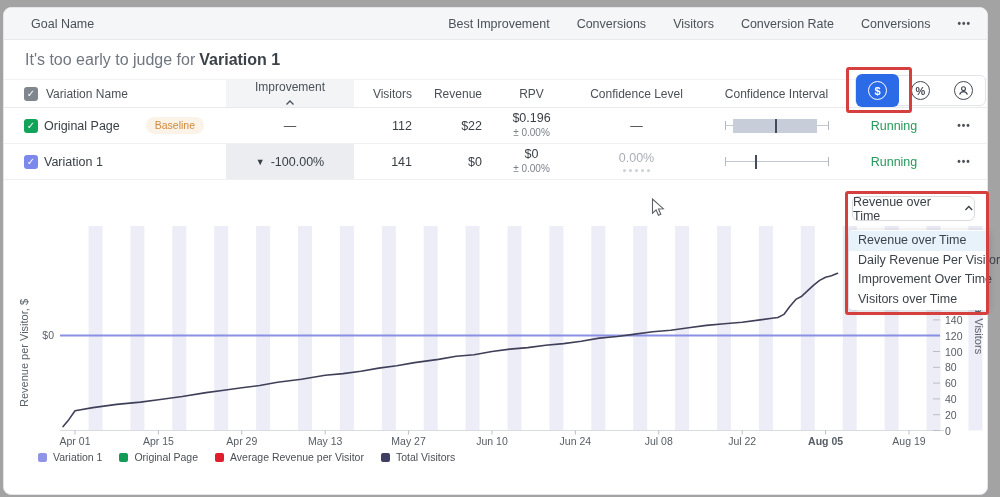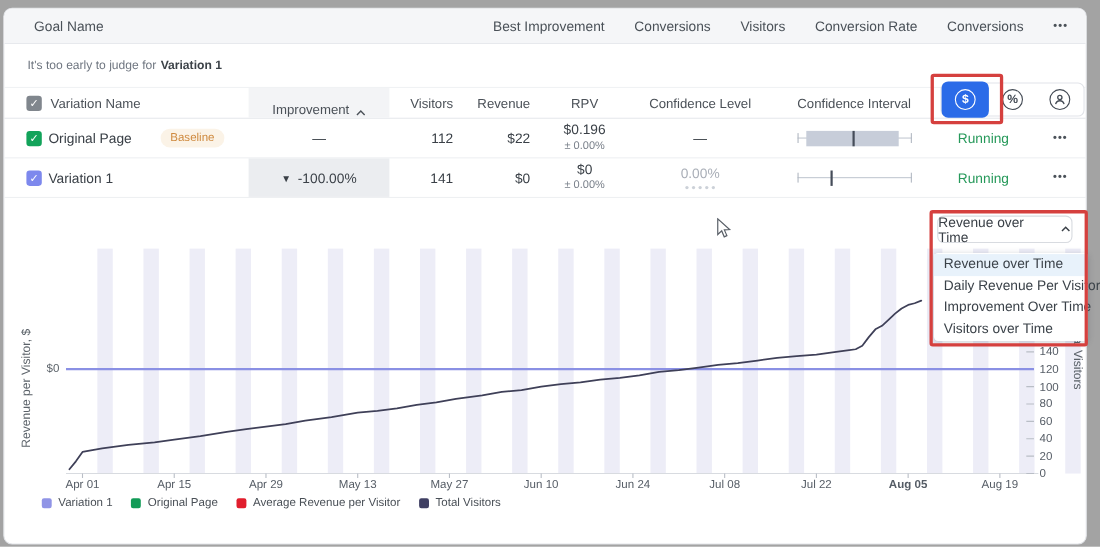--- a/index.html
+++ b/index.html
@@ -11,21 +11,21 @@
   .card-header { height:32px; background:#f5f6f8; border-bottom:1px solid #e7e9ed; border-radius:7px 7px 0 0; display:flex; align-items:center; padding:0 16px 0 27px; color:#4a5158; font-size:12.5px; }
   .card-header .cols { margin-left:auto; display:flex; align-items:center; gap:27px; }
   .kebab { color:#4a5158; letter-spacing:1px; font-weight:700; font-size:13px; cursor:pointer; }
 
   
   .goal-row { height:33px; border-bottom:1px solid #f0f2f4; display:flex; align-items:center; padding-left:19px; }
   .chev { width:12px; height:12px; margin-right:7px; }
   .goal-title { font-size:14px; font-weight:700; color:#33383e; }
   .badge-primary { margin-left:10px; font-size:11px; color:#2f86cc; background:#e9f4fd; padding:2px 8px 3px; border-radius:4px; }
 
-  .status-row { height:39px; display:flex; align-items:center; padding-left:21px; font-size:11px; color:#6f7680; }
+  .status-row { height:39px; display:flex; align-items:center; padding-left:21px; font-size:16px; color:#6f7680; }
   .status-row b { color:#3c4248; margin-left:4px; font-weight:700; }
 
   
   .metric-group { position:absolute; top:67px; left:851px; width:131px; height:31px; background:#fff; border:1px solid #e2e4e9; border-radius:6px; display:flex; align-items:center; z-index:2; }
   .metric-btn { flex:1; height:100%; display:flex; align-items:center; justify-content:center; cursor:pointer; }
   .metric-btn.active { background:#2b6be8; border-radius:6px; height:33px; margin:-1px 0; }
   .icn-circle { width:19px; height:19px; border:1.6px solid #434a54; border-radius:50%; display:flex; align-items:center; justify-content:center; font-size:11px; font-weight:700; color:#434a54; }
   .metric-btn.active .icn-circle { border-color:#fff; color:#fff; }
   .anno { position:absolute; border:3px solid #d5403e; border-radius:3px; z-index:6; pointer-events:none; }
   .anno-metric { left:842px; top:59px; width:66px; height:46px; }
@@ -33,21 +33,21 @@
   
   .t-grid { display:grid; grid-template-columns:40px 182px 128px 70px 70px 75px 135px 145px 90px 50px; align-items:center; }
   .t-head { height:29px; border-top:1px solid #f0f2f4; border-bottom:1px solid #e7e9ed; color:#4b5158; font-size:12px; }
   .c-center { text-align:center; } .c-right { text-align:right; padding-right:12px; } .c-left { padding-left:2px; }
   .t-row { font-size:12.5px; color:#3a4047; border-bottom:1px solid #eef0f2; height:36px; }
   .t-row:last-of-type { height:35px; border-bottom:1px solid #e7e9ed; }
   .cbx { width:14px; height:14px; border-radius:3px; margin-left:20px; display:flex; align-items:center; justify-content:center; color:#fff; font-size:10px; cursor:pointer; }
   .namecell { display:flex; align-items:center; }
   .badge-baseline { margin-left:26px; font-size:10.5px; color:#cf8a3f; background:#fbf3e7; padding:2px 9px 3px; border-radius:9px; }
   .imp-cell { height:100%; display:flex; align-items:center; justify-content:center; gap:6px; }
-  .imp-sorted-head { background:#f3f4f6; height:100%; display:flex; align-items:flex-end; justify-content:center; gap:5px; }
+  .imp-sorted-head { background:#f3f4f6; height:100%; display:flex; align-items:center; justify-content:center; gap:5px;flex-direction:column; }
   .imp-neg { background:#ebedf0; }
   .tri { font-size:9px; color:#3a4047; }
   .rpv { text-align:center; line-height:1.25; }
   .rpv .err { font-size:10px; color:#7a818b; }
   .muted-pct { color:#a9aeb7; text-align:center; line-height:1.2; }
   .sig-dots { display:flex; gap:3px; justify-content:center; margin-top:3px; }
   .sig-dots i { width:3px; height:3px; border-radius:50%; background:#ccd1d8; }
   .running { color:#26995a; text-align:center; }
   .iv { position:relative; width:104px; height:16px; margin:0 auto; }
   .iv .line { position:absolute; left:0; right:0; top:7px; height:1px; background:#c3c9d2; }

